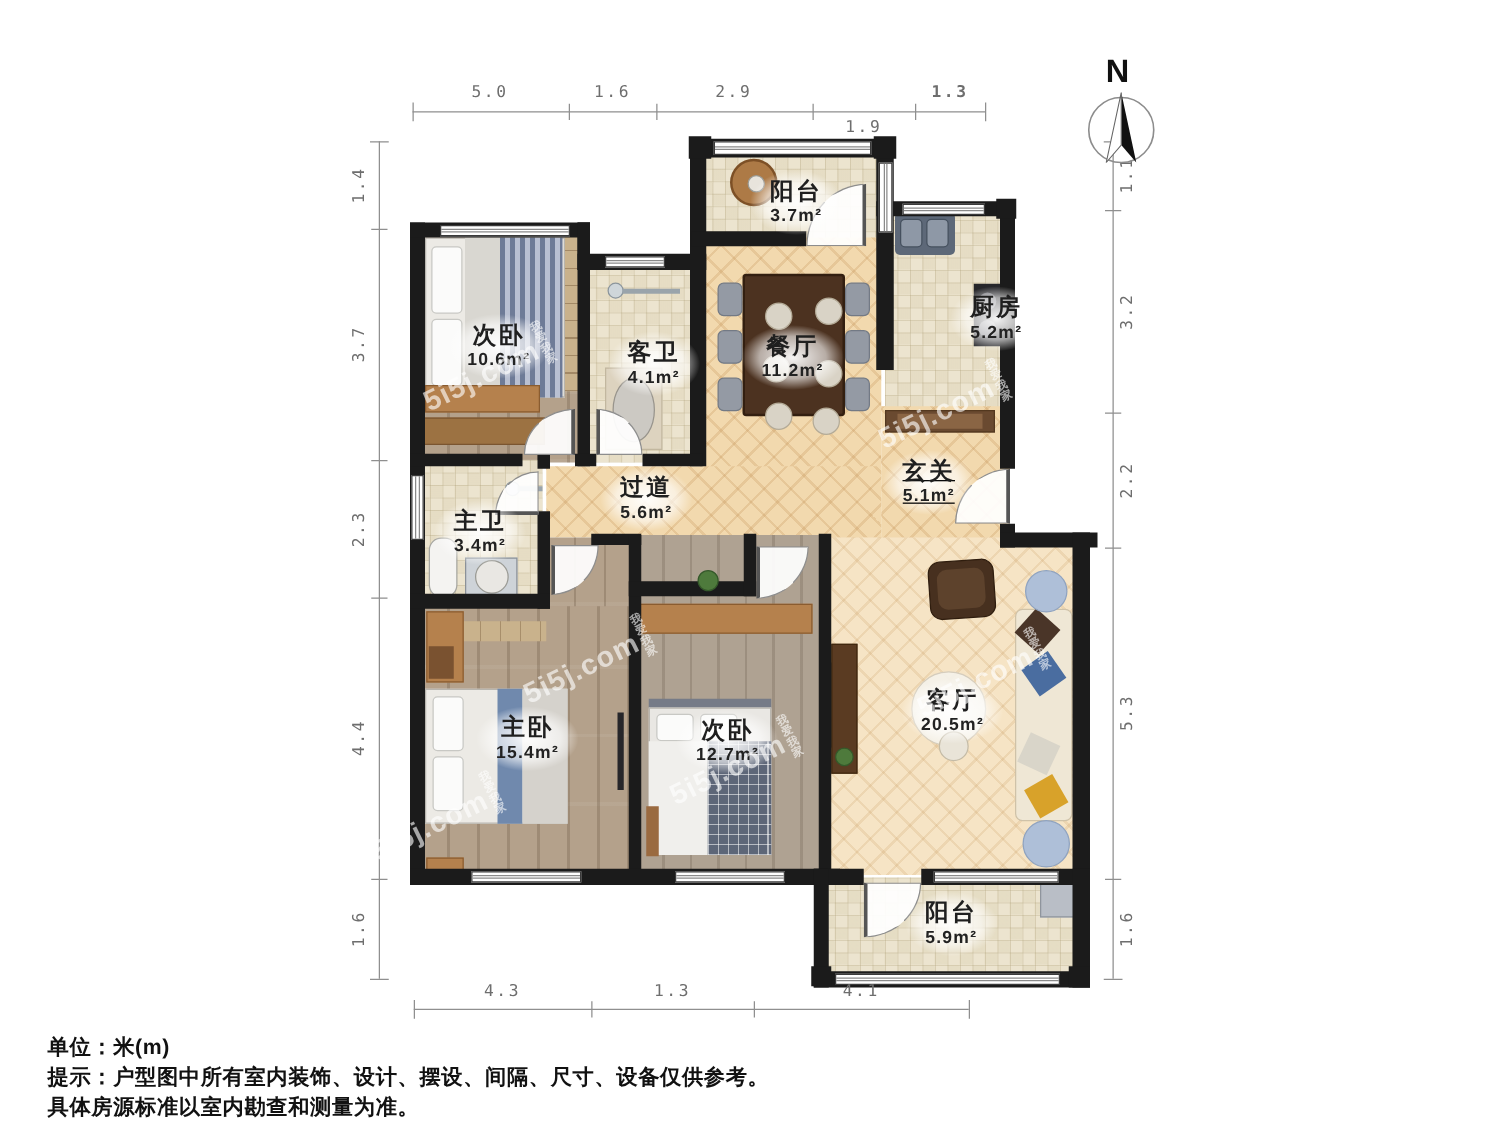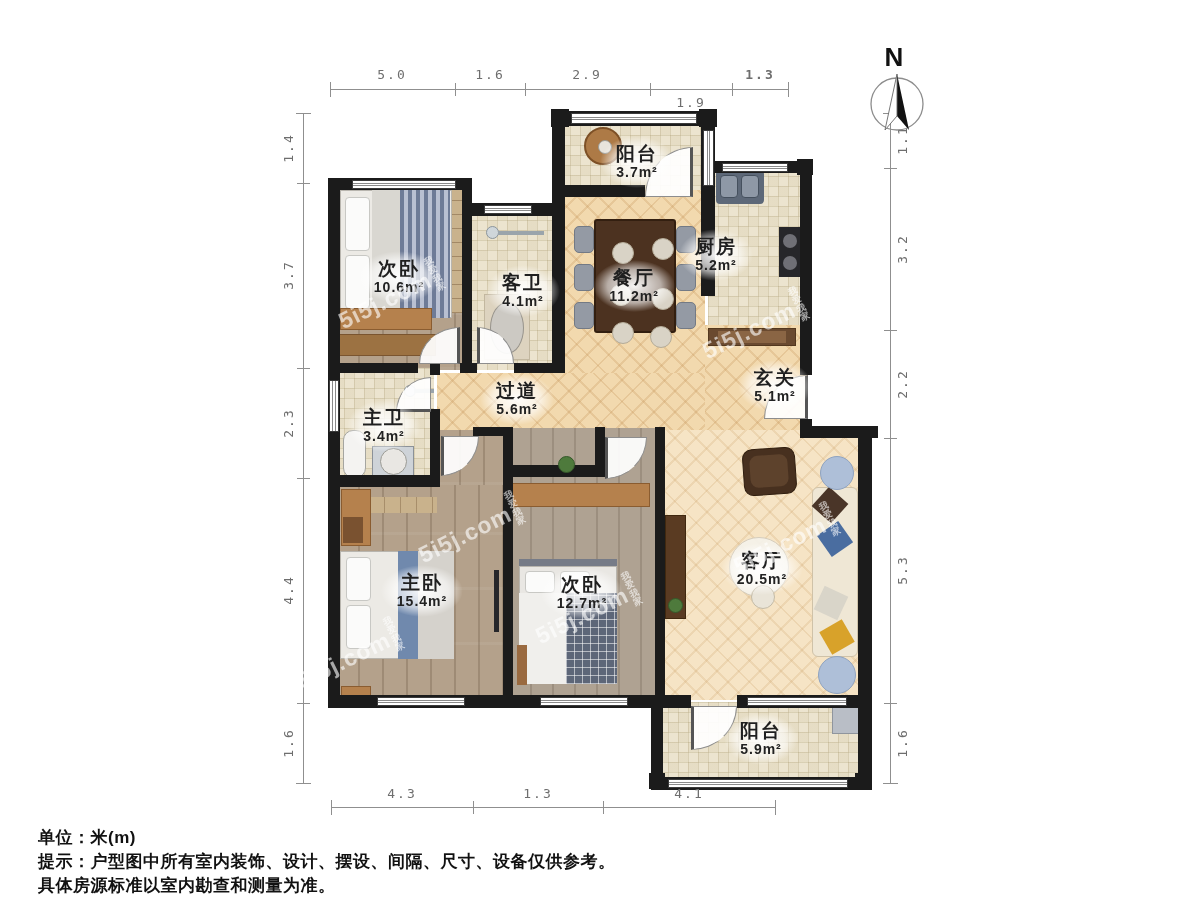--- a/index.html
+++ b/index.html
@@ -224,25 +224,25 @@
     <span class="rarea">10.6m²</span>
   </div>
   <div class="room-label" style="left:523px;top:291px;">
     <span class="rname">客卫</span>
     <span class="rarea">4.1m²</span>
   </div>
   <div class="room-label" style="left:634px;top:286px;">
     <span class="rname">餐厅</span>
     <span class="rarea">11.2m²</span>
   </div>
-  <div class="room-label" style="left:716px;top:255px;">
+  <div class="room-label" style="left:797px;top:255px;">
     <span class="rname">厨房</span>
     <span class="rarea">5.2m²</span>
   </div>
-  <div class="room-label" style="left:775px;top:386px;">
+  <div class="room-label" style="left:743px;top:386px;text-decoration:underline;">
     <span class="rname">玄关</span>
     <span class="rarea">5.1m²</span>
   </div>
   <div class="room-label" style="left:517px;top:399px;">
     <span class="rname">过道</span>
     <span class="rarea">5.6m²</span>
   </div>
   <div class="room-label" style="left:384px;top:426px;">
     <span class="rname">主卫</span>
     <span class="rarea">3.4m²</span>

